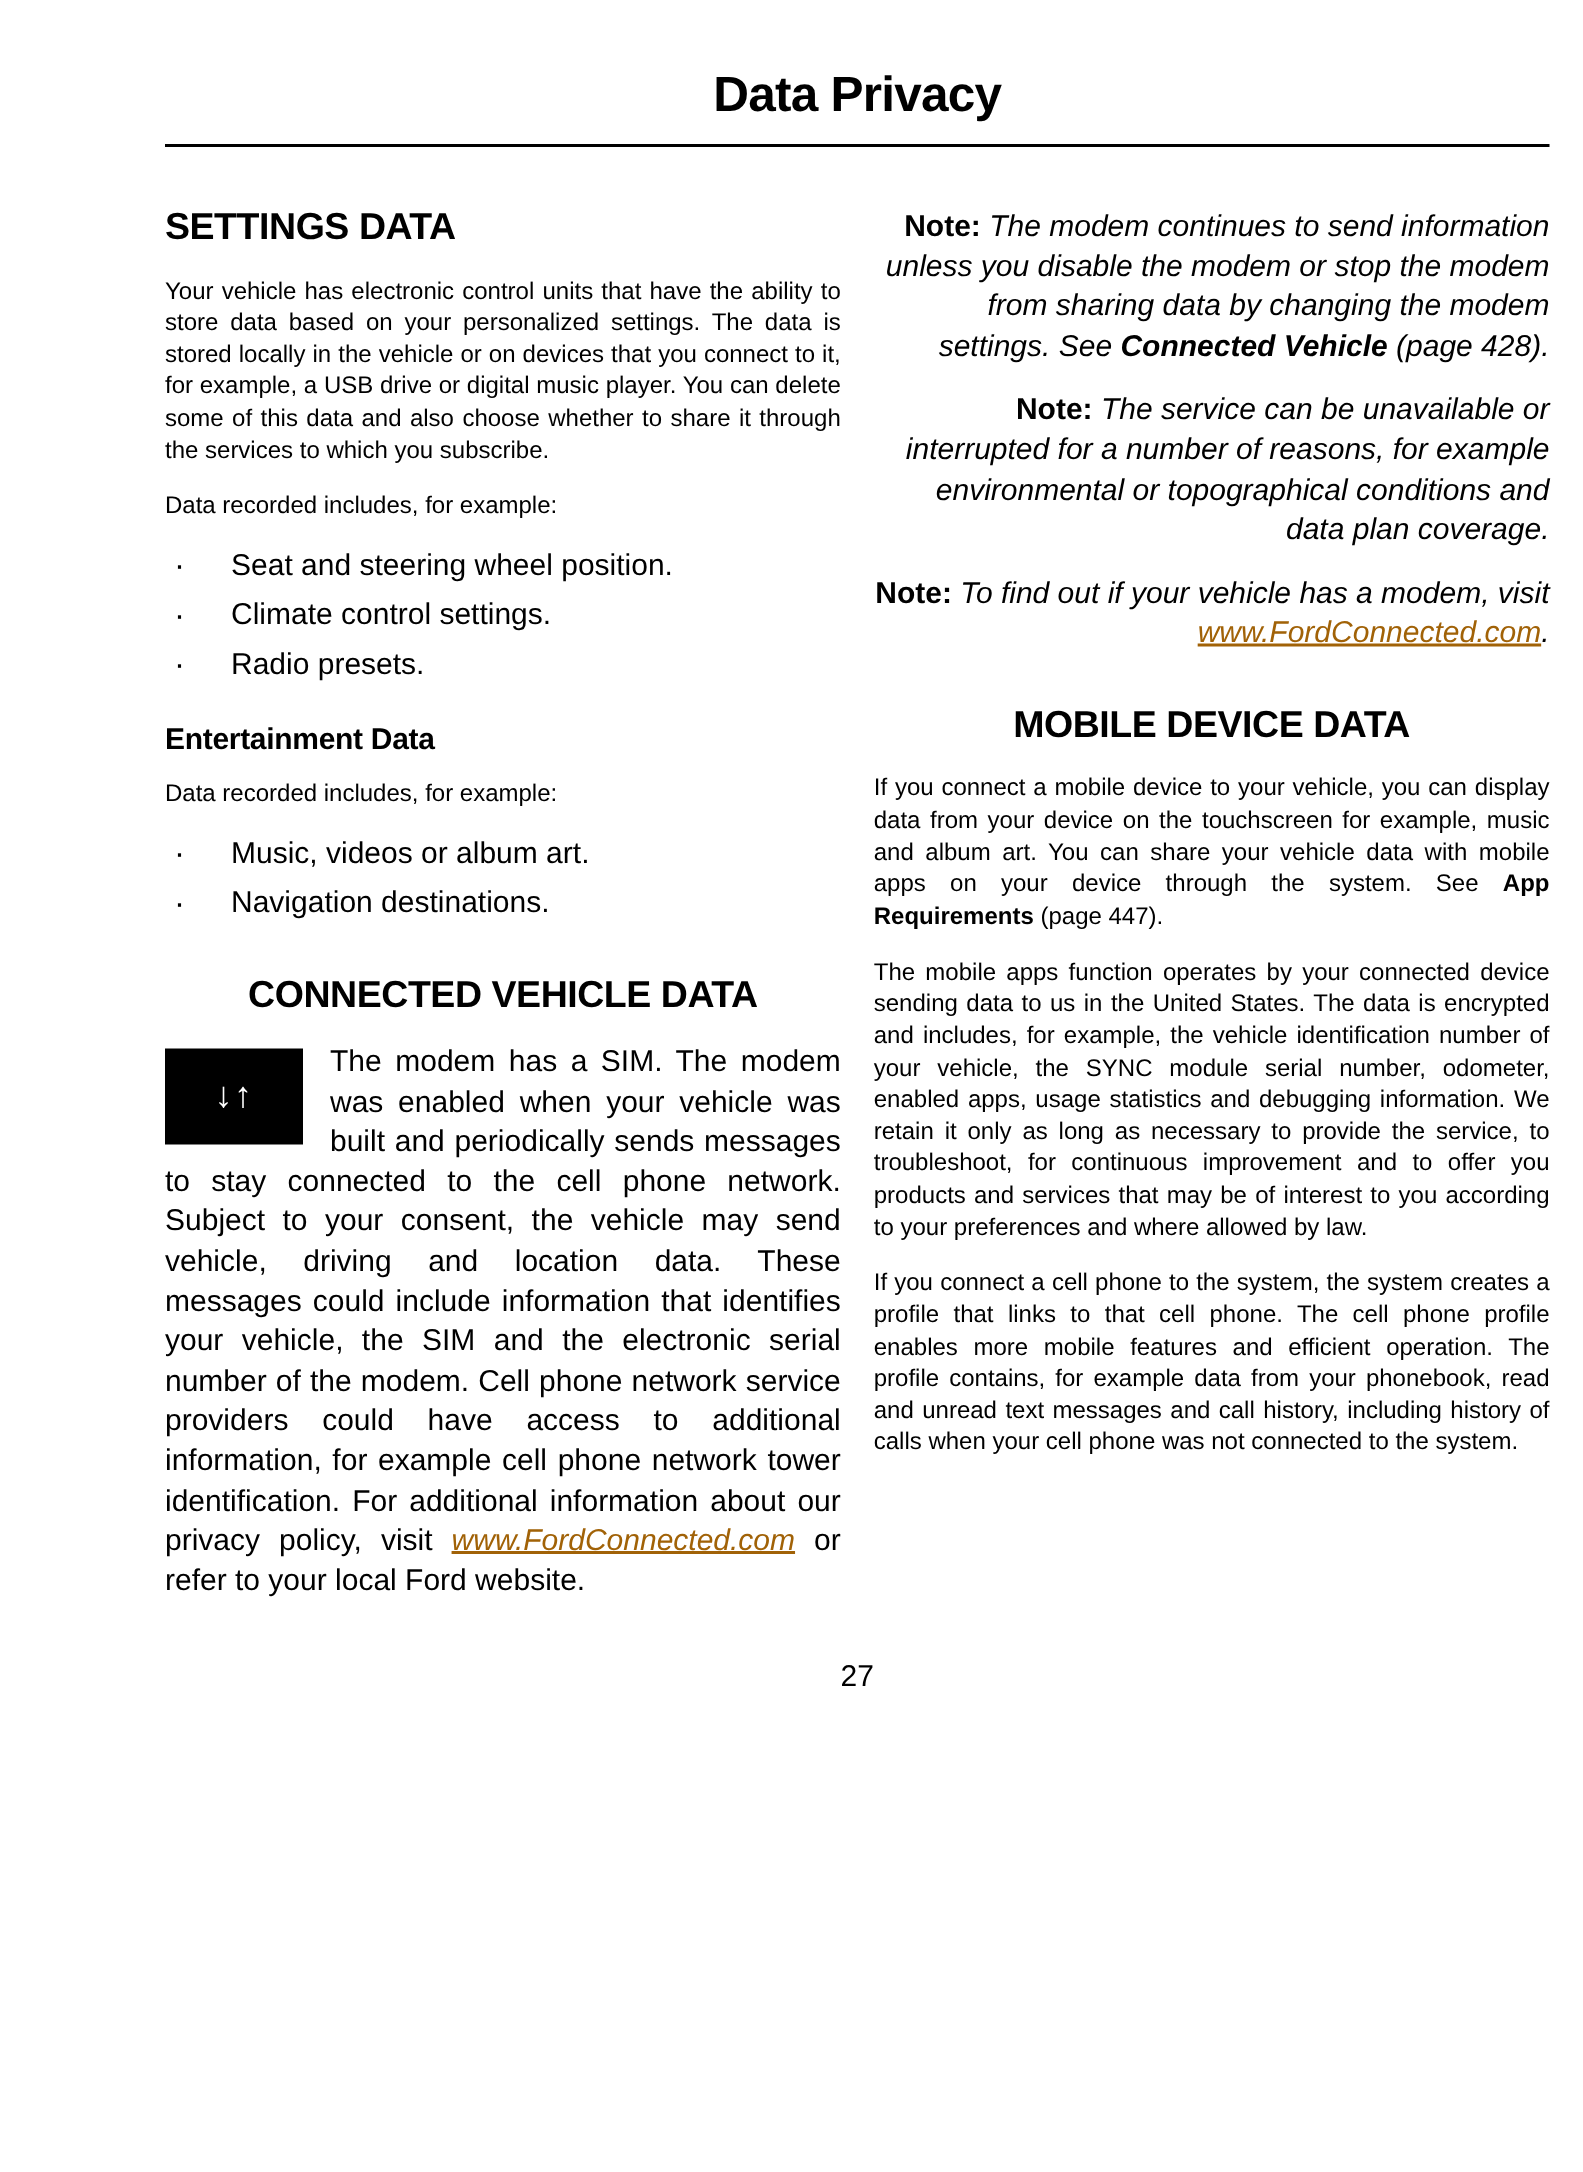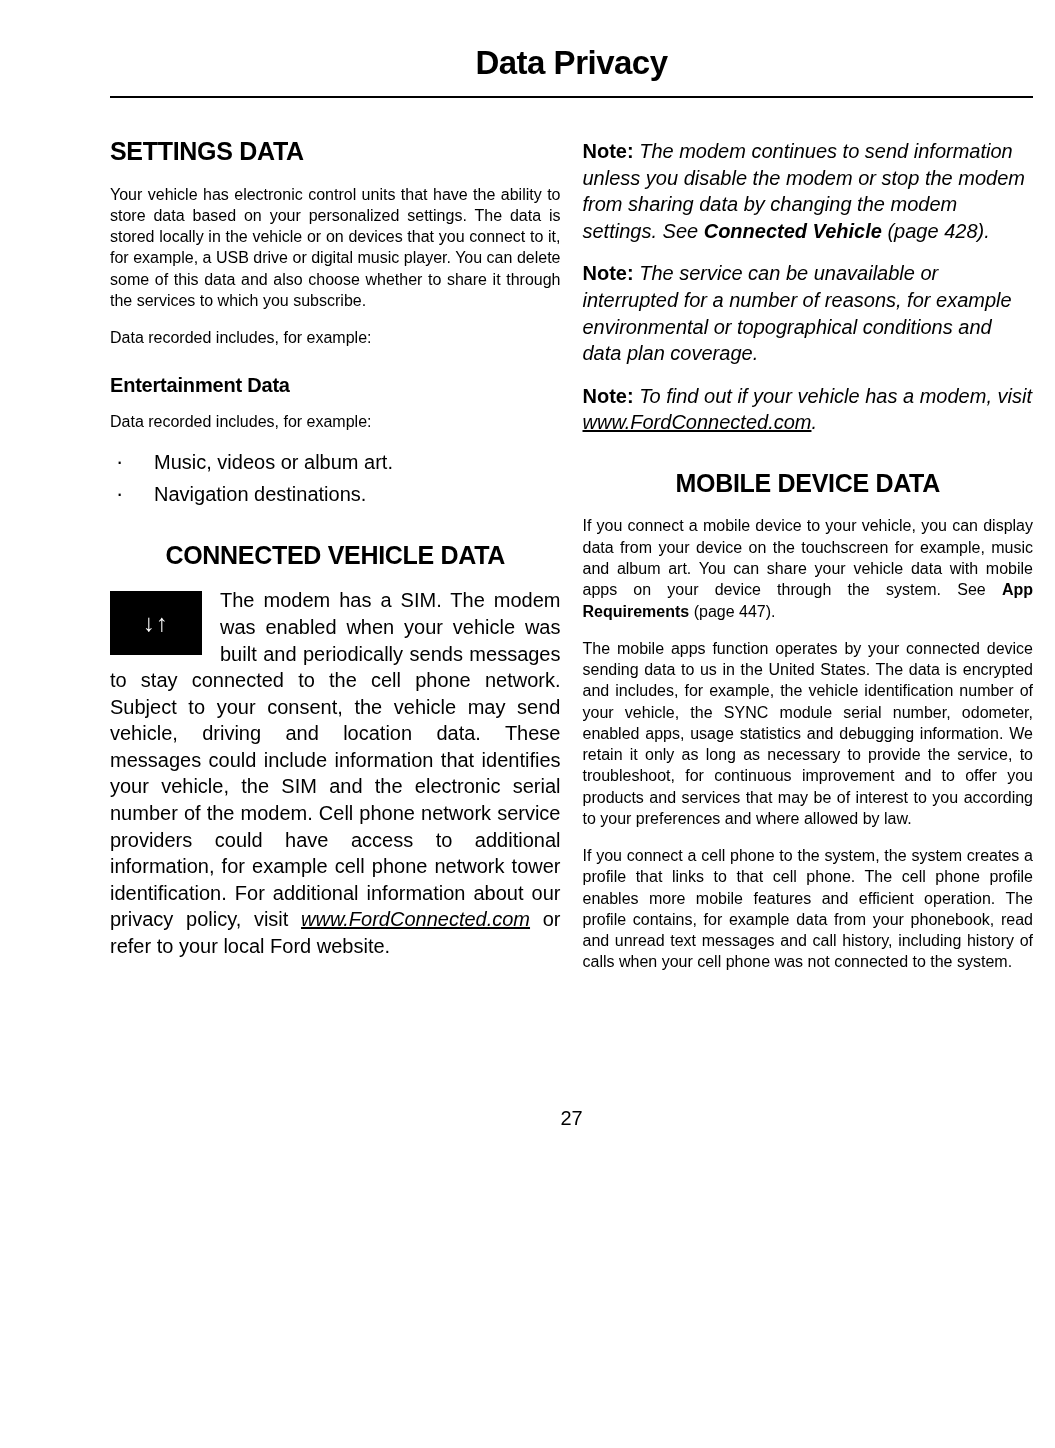--- a/index.html
+++ b/index.html
@@ -89,33 +89,34 @@
     left: 6px;
     top: -2px;
     font-size: 22px;
     line-height: 1.33;
   }
   .note {
     font-size: 20px;
     line-height: 1.33;
     font-style: italic;
     margin: 0 0 16px 0;
+    text-align: right;
   }
   .note .note-label {
     font-style: normal;
     font-weight: bold;
   }
   .note .bold-ital {
     font-weight: bold;
     font-style: italic;
   }
   .link {
     text-decoration: underline;
     font-style: italic;
-    color: #000000;
+    color: #a16207;
   }
   .inline-bold {
     font-weight: bold;
     font-style: normal;
   }
   .modem-icon {
     float: left;
     width: 92px;
     height: 64px;
     background: #000;
@@ -159,20 +160,25 @@
   <div class="header-rule"></div>
 
   <div class="columns">
 
     <div class="col">
 
       <h2 class="section">SETTINGS DATA</h2>
       <p class="body">Your vehicle has electronic control units that have the ability to store data based on your personalized settings. The data is stored locally in the vehicle or on devices that you connect to it, for example, a USB drive or digital music player. You can delete some of this data and also choose whether to share it through the services to which you subscribe.</p>
 
       <p class="body">Data recorded includes, for example:</p>
+      <ul class="bullets">
+        <li>Seat and steering wheel position.</li>
+        <li>Climate control settings.</li>
+        <li>Radio presets.</li>
+      </ul>
 
       <h3 class="subsection">Entertainment Data</h3>
       <p class="body">Data recorded includes, for example:</p>
       <ul class="bullets">
         <li>Music, videos or album art.</li>
         <li>Navigation destinations.</li>
       </ul>
 
       <h2 class="section tight-top">CONNECTED VEHICLE DATA</h2>
 

